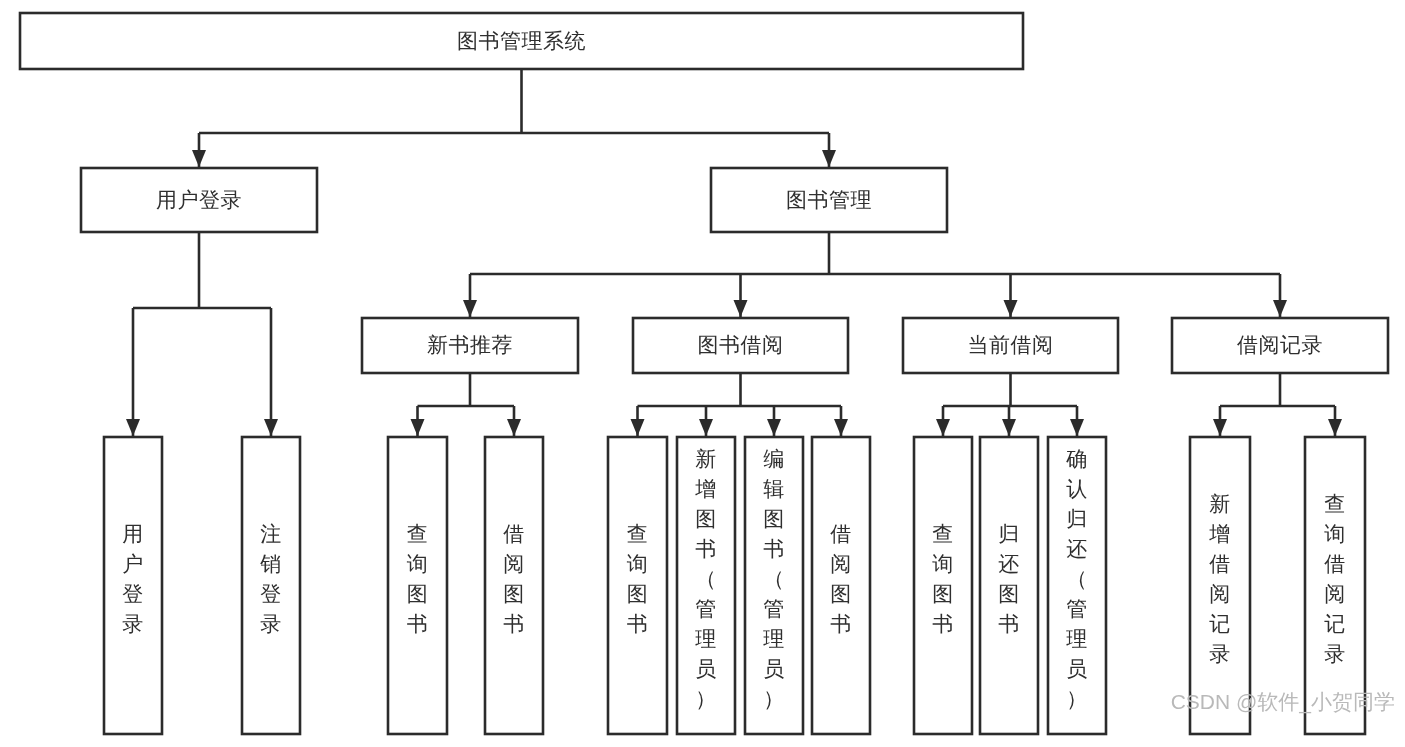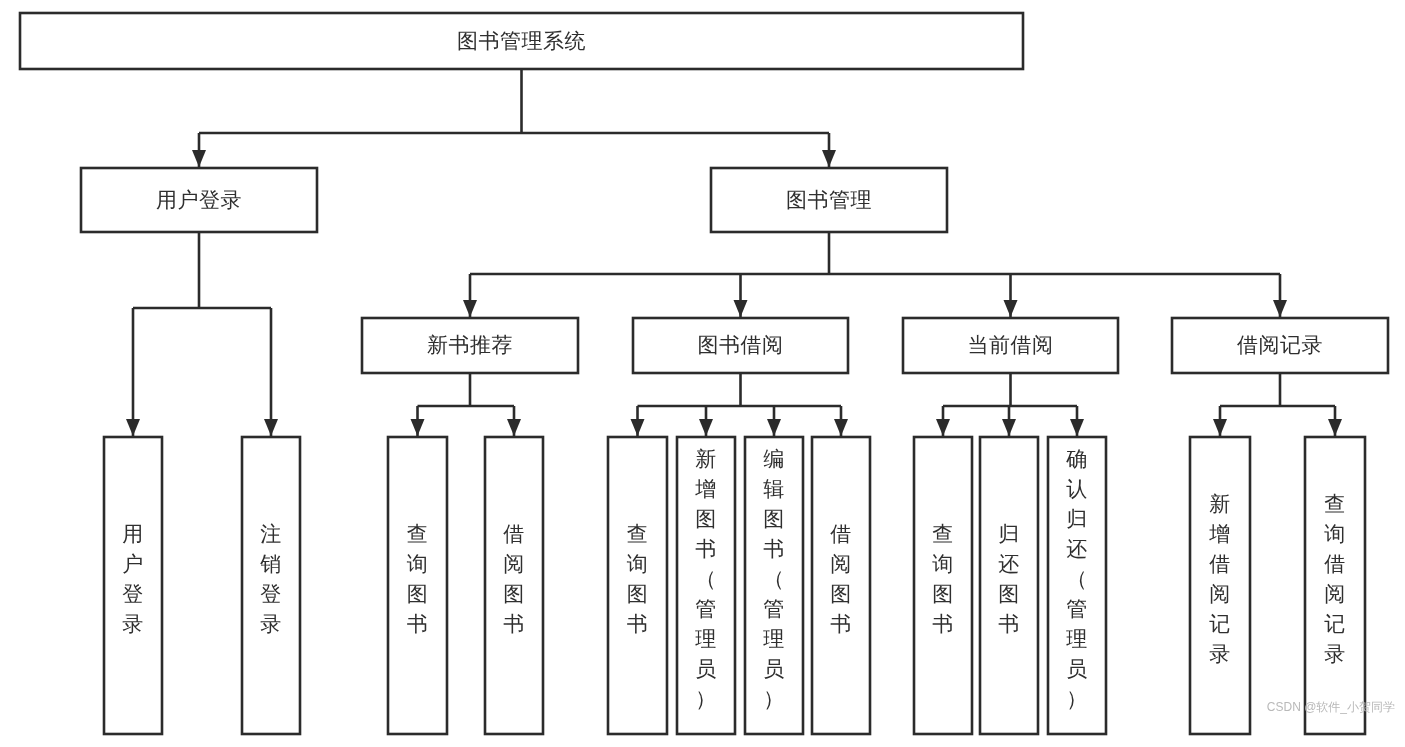--- a/index.html
+++ b/index.html
@@ -56,21 +56,21 @@
   }
   .edge-arrow {
     fill: #2b2b2b;
     stroke: none;
   }
   .watermark {
     position: absolute;
     right: 10px;
     bottom: 6px;
     font-family: "Liberation Sans", "DejaVu Sans", sans-serif;
-    font-size: 12px;
+    font-size: 21px;
     color: #b9b9b9;
     white-space: nowrap;
     user-select: none;
   }
 </style>
 </head>
 <body>
 
 <div id="diagram-root">
   <svg id="tree-svg" viewBox="0 0 1405 747" xmlns="http://www.w3.org/2000/svg">

